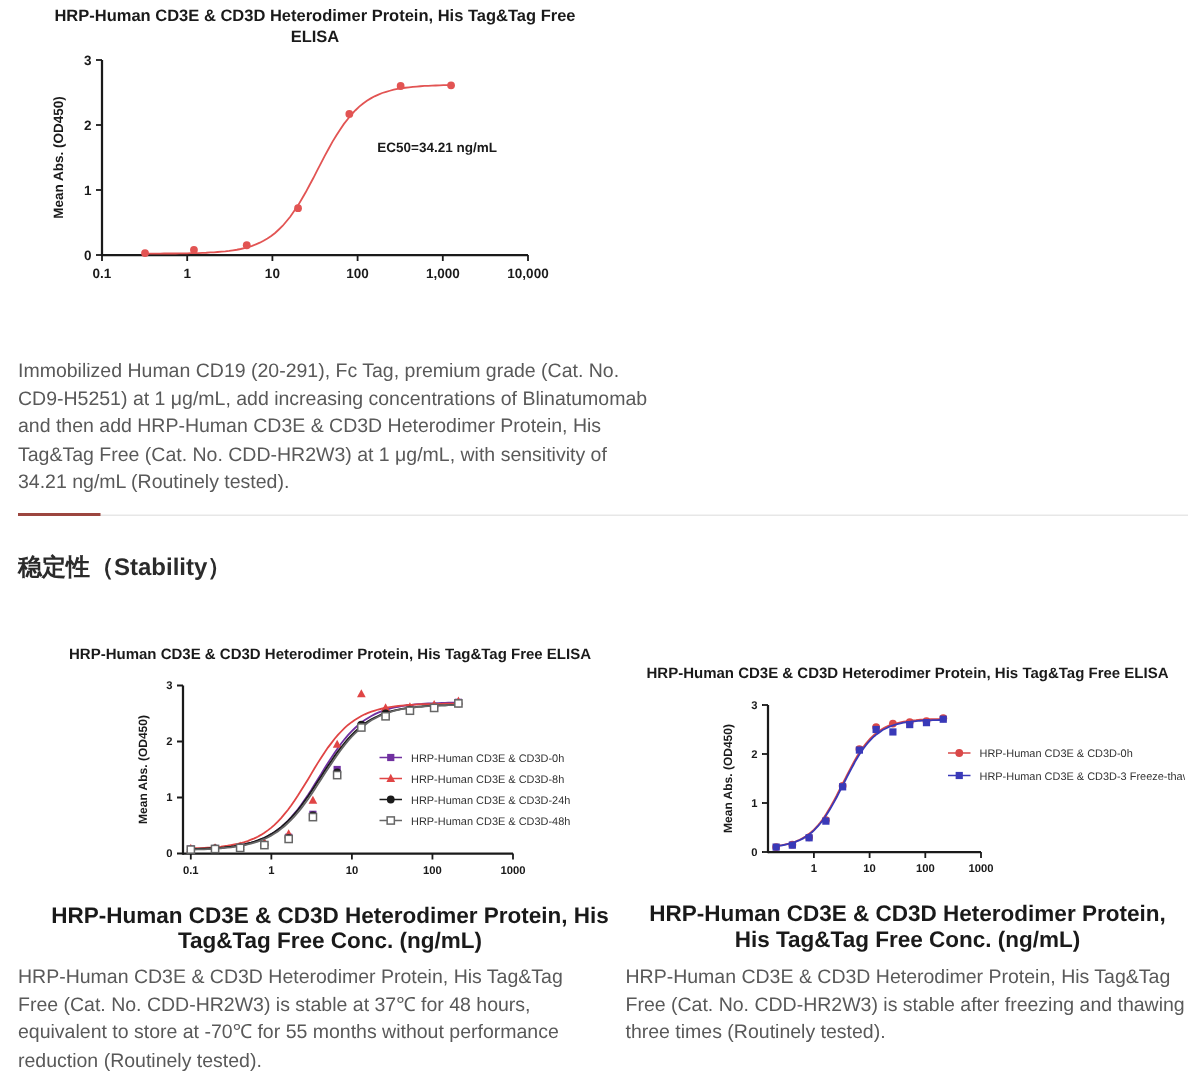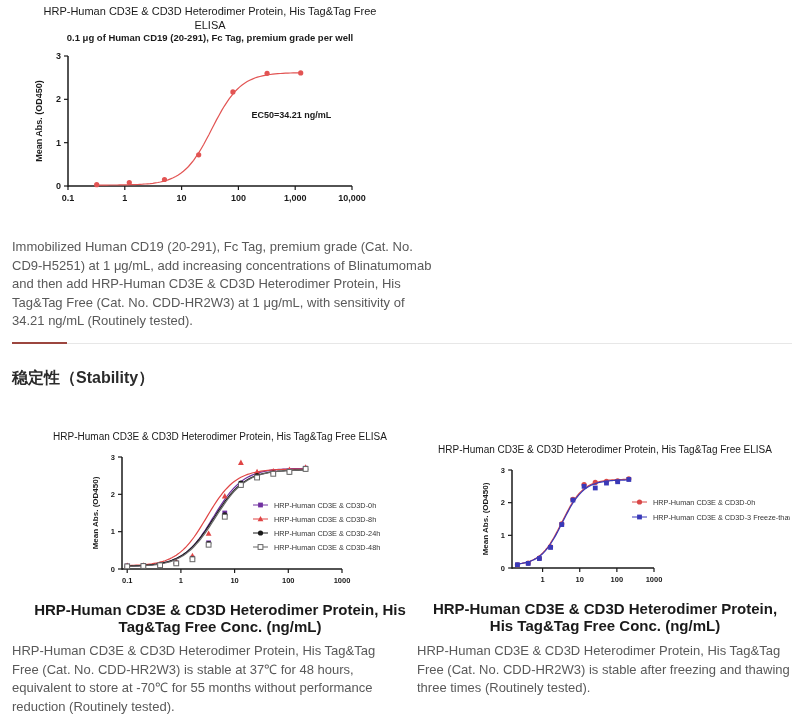--- a/index.html
+++ b/index.html
@@ -1,37 +1,36 @@
 <!DOCTYPE html>
 <html><head>
 <meta charset="utf-8">
 <style>
   html,body{margin:0;padding:0;background:#ffffff;}
   #page{position:relative;width:800px;height:721px;background:#ffffff;
         font-family:"Liberation Sans", sans-serif;overflow:hidden;}
   .figure{position:absolute;text-align:center;}
-  .chart-title{font-size:11px;font-weight:normal;color:#1a1a1a;line-height:14px;}
+  .chart-title{font-size:11px;font-weight:bold;color:#1a1a1a;line-height:14px;}
   .chart-sub{font-size:9.5px;font-weight:600;color:#1a1a1a;line-height:12px;margin-bottom:4px;}
   .stab .chart-title{font-size:10px;line-height:13px;margin-bottom:6px;}
   .x-label{font-size:10px;font-weight:bold;color:#1a1a1a;margin-top:2px;}
   .stab .x-label{font-size:15px;}
   .desc{position:absolute;font-size:13px;color:#595959;line-height:18.5px;text-align:left;}
   #divider{position:absolute;left:12px;right:8px;top:343px;border-top:1px solid #e7e7e7;}
   #divider-accent{position:absolute;left:12px;top:342px;width:55px;height:2px;background:#9c463f;}
   #stability-heading{position:absolute;left:12px;top:368px;font-size:16px;font-weight:bold;color:#2b2b2b;}
   svg text{font-family:"Liberation Sans", sans-serif;}
 </style>
 </head>
 <body>
 
 <div id="page">
 
   <div class="figure" style="left:30px;top:4px;width:360px;">
     <div class="chart-title">HRP-Human CD3E &amp; CD3D Heterodimer Protein, His Tag&amp;Tag Free ELISA</div>
-    <div class="chart-sub">0.1 μg of Human CD19 (20-291), Fc Tag, premium grade per well</div>
     <svg width="360" height="164" viewBox="0 0 360 164">
         <line x1="38" y1="138" x2="322" y2="138" stroke="#1a1a1a" stroke-width="1.5"></line>
         <line x1="38" y1="138.75" x2="38" y2="8" stroke="#1a1a1a" stroke-width="1.5"></line>
         <line x1="38" y1="138" x2="38" y2="142" stroke="#1a1a1a" stroke-width="1.2"></line>
         <text x="38" y="153" text-anchor="middle" font-size="9" font-weight="bold" fill="#1a1a1a">0.1</text>
         <line x1="94.80000000000001" y1="138" x2="94.80000000000001" y2="142" stroke="#1a1a1a" stroke-width="1.2"></line>
         <text x="94.80000000000001" y="153" text-anchor="middle" font-size="9" font-weight="bold" fill="#1a1a1a">1</text>
         <line x1="151.60000000000002" y1="138" x2="151.60000000000002" y2="142" stroke="#1a1a1a" stroke-width="1.2"></line>
         <text x="151.60000000000002" y="153" text-anchor="middle" font-size="9" font-weight="bold" fill="#1a1a1a">10</text>
         <line x1="208.4" y1="138" x2="208.4" y2="142" stroke="#1a1a1a" stroke-width="1.2"></line>

